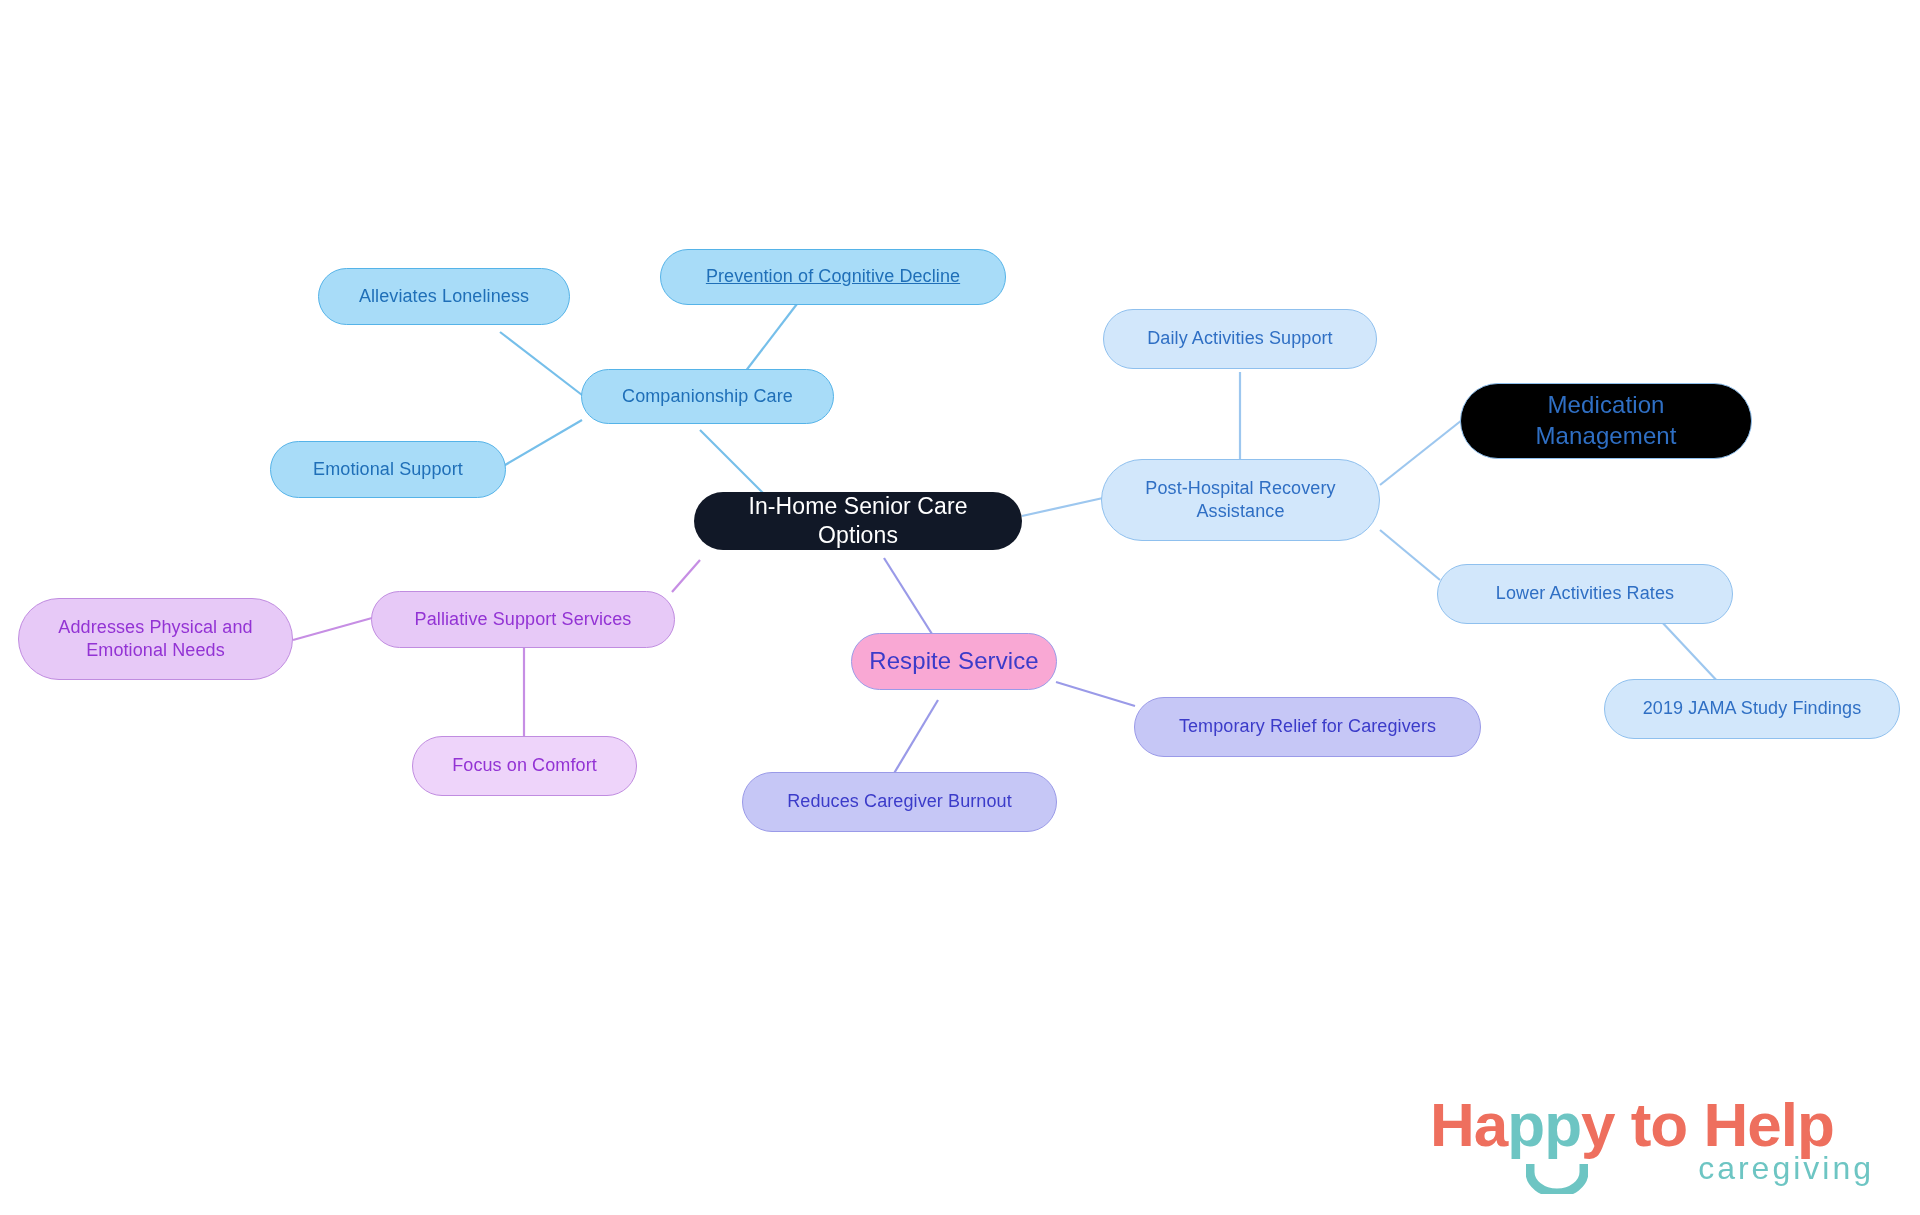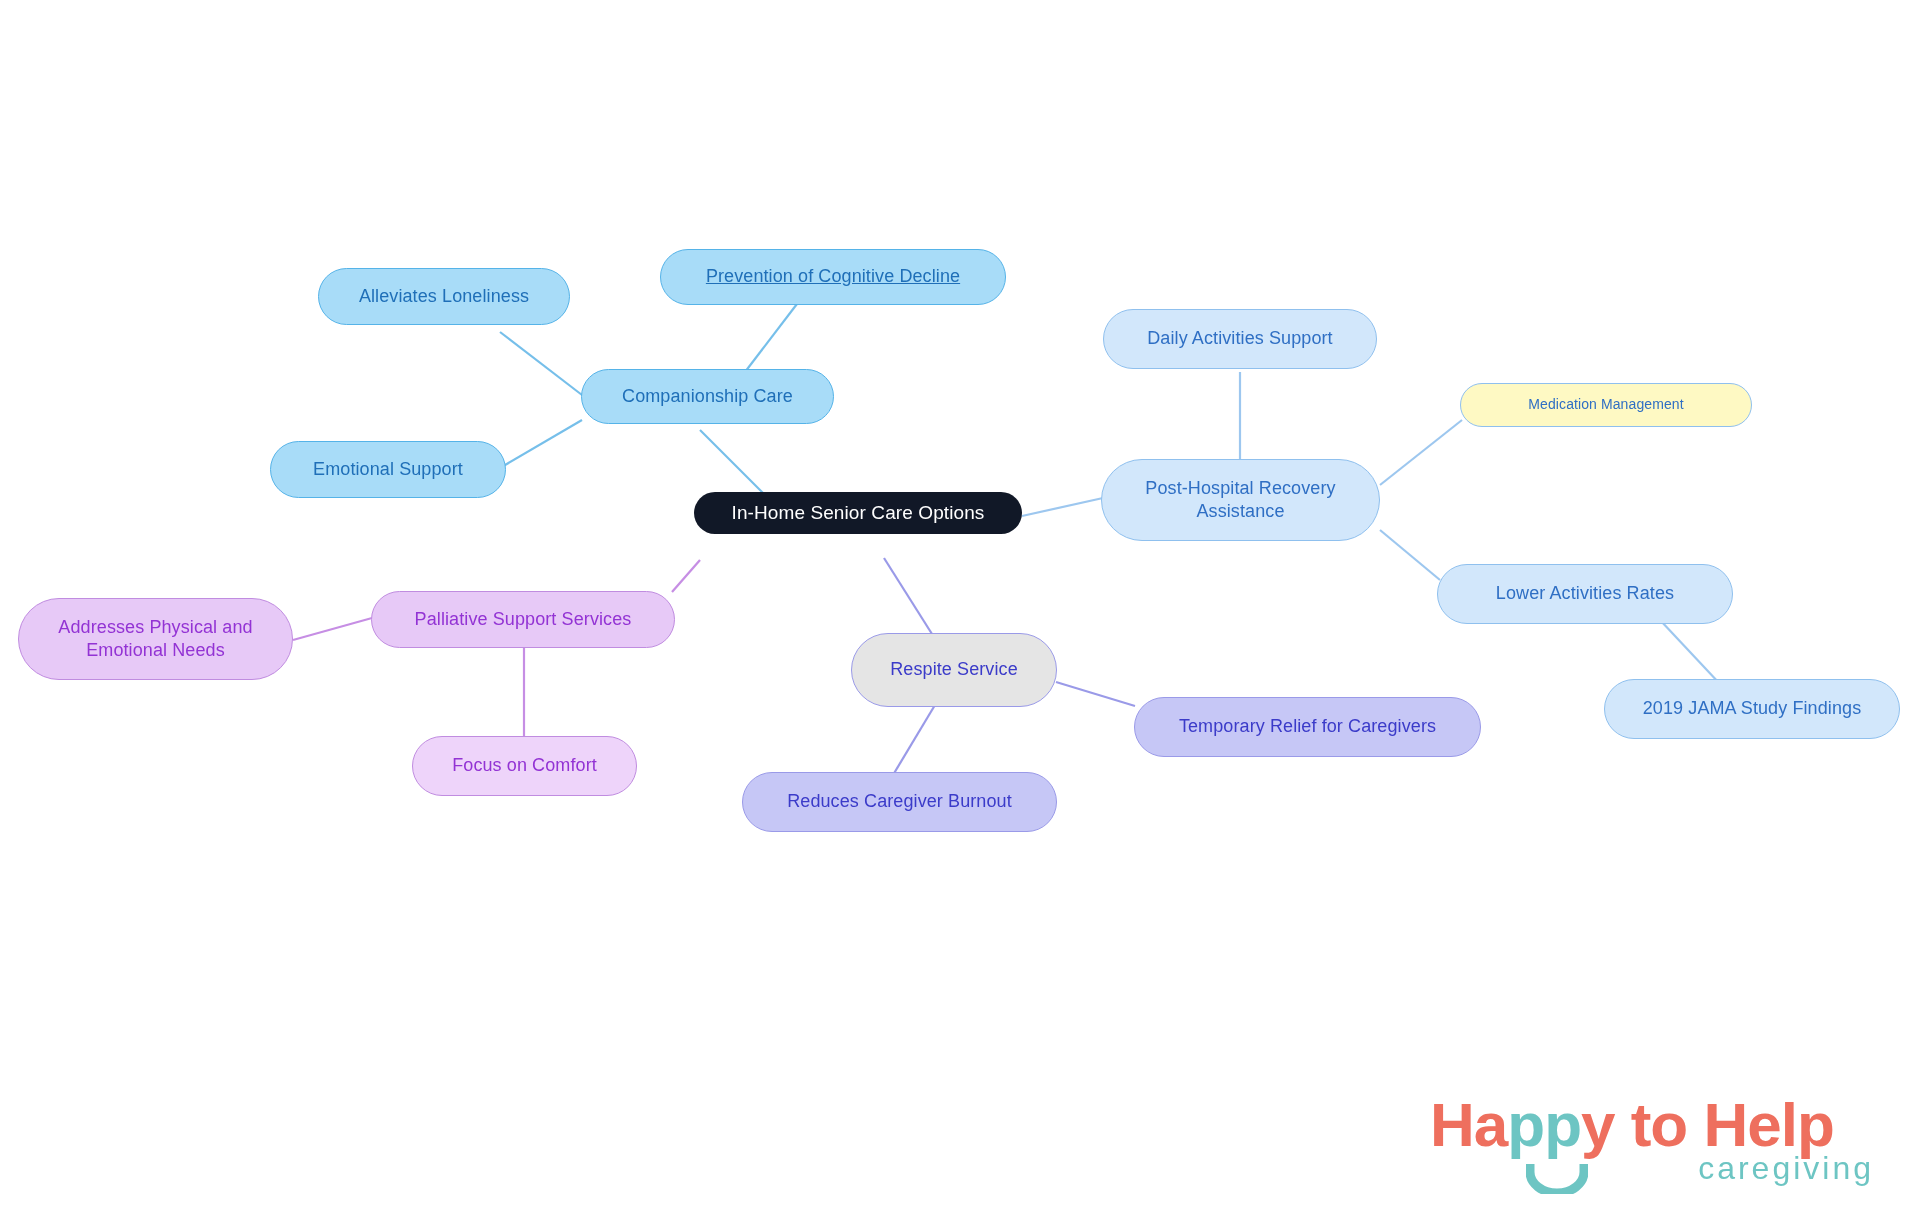--- a/index.html
+++ b/index.html
@@ -107,63 +107,63 @@
 
     <line x1="524" y1="648" x2="524" y2="737" stroke="#c68ee4" stroke-width="2.2"></line>
 
     <line x1="884" y1="558" x2="932" y2="634" stroke="#9a9ae8" stroke-width="2.2"></line>
 
     <line x1="1056" y1="682" x2="1135" y2="706" stroke="#9a9ae8" stroke-width="2.2"></line>
 
     <line x1="938" y1="700" x2="890" y2="780" stroke="#9a9ae8" stroke-width="2.2"></line>
   </svg>
 
-  <div class="node root" style="left:694px; top:492px; width:328px; height:42px;
-              background:#111827; color:#ffffff; font-size:19px;">In-Home Senior Care Options</div>
+  <div class="node root" style="left:694px; top:492px; width:328px; height:58px;
+              background:#111827; color:#ffffff; font-size:23px;">In-Home Senior Care Options</div>
 
   <div class="node" style="left:581px; top:369px; width:253px; height:55px;
               background:#a8dcf8; border-color:#55b3e8; color:#1f6fb8; font-size:18px;">Companionship Care</div>
 
   <div class="node" style="left:318px; top:268px; width:252px; height:57px;
               background:#a8dcf8; border-color:#55b3e8; color:#1f6fb8; font-size:18px;">Alleviates Loneliness</div>
 
   <div class="node" style="left:660px; top:249px; width:346px; height:56px;
               background:#a8dcf8; border-color:#55b3e8; color:#1f6fb8; font-size:18px;text-decoration:underline;">Prevention of Cognitive Decline</div>
 
   <div class="node" style="left:270px; top:441px; width:236px; height:57px;
               background:#a8dcf8; border-color:#55b3e8; color:#1f6fb8; font-size:18px;">Emotional Support</div>
 
   <div class="node" style="left:1101px; top:459px; width:279px; height:82px;
               background:#d2e7fb; border-color:#8fc0ee; color:#2f6fc4; font-size:18px;">Post-Hospital Recovery
 Assistance</div>
 
   <div class="node" style="left:1103px; top:309px; width:274px; height:60px;
               background:#d2e7fb; border-color:#8fc0ee; color:#2f6fc4; font-size:18px;">Daily Activities Support</div>
 
-  <div class="node" style="left:1460px; top:383px; width:292px; height:44px;
-              background:#fef9c3; border-color:#8fc0ee; color:#2f6fc4; font-size:14px;">Medication Management</div>
+  <div class="node" style="left:1460px; top:383px; width:292px; height:76px;
+              background:#000000; border-color:#8fc0ee; color:#2f6fc4; font-size:24px;">Medication Management</div>
 
   <div class="node" style="left:1437px; top:564px; width:296px; height:60px;
               background:#d2e7fb; border-color:#8fc0ee; color:#2f6fc4; font-size:18px;">Lower Activities Rates</div>
 
   <div class="node" style="left:1604px; top:679px; width:296px; height:60px;
               background:#d2e7fb; border-color:#8fc0ee; color:#2f6fc4; font-size:18px;">2019 JAMA Study Findings</div>
 
   <div class="node" style="left:371px; top:591px; width:304px; height:57px;
               background:#e7c9f7; border-color:#c08ce0; color:#9333d4; font-size:18px;text-align:center;">Palliative Support Services</div>
 
   <div class="node" style="left:18px; top:598px; width:275px; height:82px;
               background:#e7c9f7; border-color:#c08ce0; color:#9333d4; font-size:18px;">Addresses Physical and
 Emotional Needs</div>
 
   <div class="node" style="left:412px; top:736px; width:225px; height:60px;
               background:#eed4fa; border-color:#c08ce0; color:#9333d4; font-size:18px;">Focus on Comfort</div>
 
-  <div class="node" style="left:851px; top:633px; width:206px; height:74px;
-              background:#e5e5e5; border-color:#9a9ae8; color:#3b3bc9; font-size:18px;">Respite Service</div>
+  <div class="node" style="left:851px; top:633px; width:206px; height:57px;
+              background:#f9a8d4; border-color:#9a9ae8; color:#3b3bc9; font-size:24px;">Respite Service</div>
 
   <div class="node" style="left:1134px; top:697px; width:347px; height:60px;
               background:#c6c7f6; border-color:#9a9ae8; color:#3b3bc9; font-size:18px;">Temporary Relief for Caregivers</div>
 
   <div class="node" style="left:742px; top:772px; width:315px; height:60px;
               background:#c6c7f6; border-color:#9a9ae8; color:#3b3bc9; font-size:18px;">Reduces Caregiver Burnout</div>
 
   <div id="logo">
     <div class="logo-main">
       <span style="color:#ee6f5e;">Ha</span><span style="color:#6dc5c3;">pp</span><span style="color:#ee6f5e;">y</span><span style="color:#ee6f5e;"> to Help</span>

